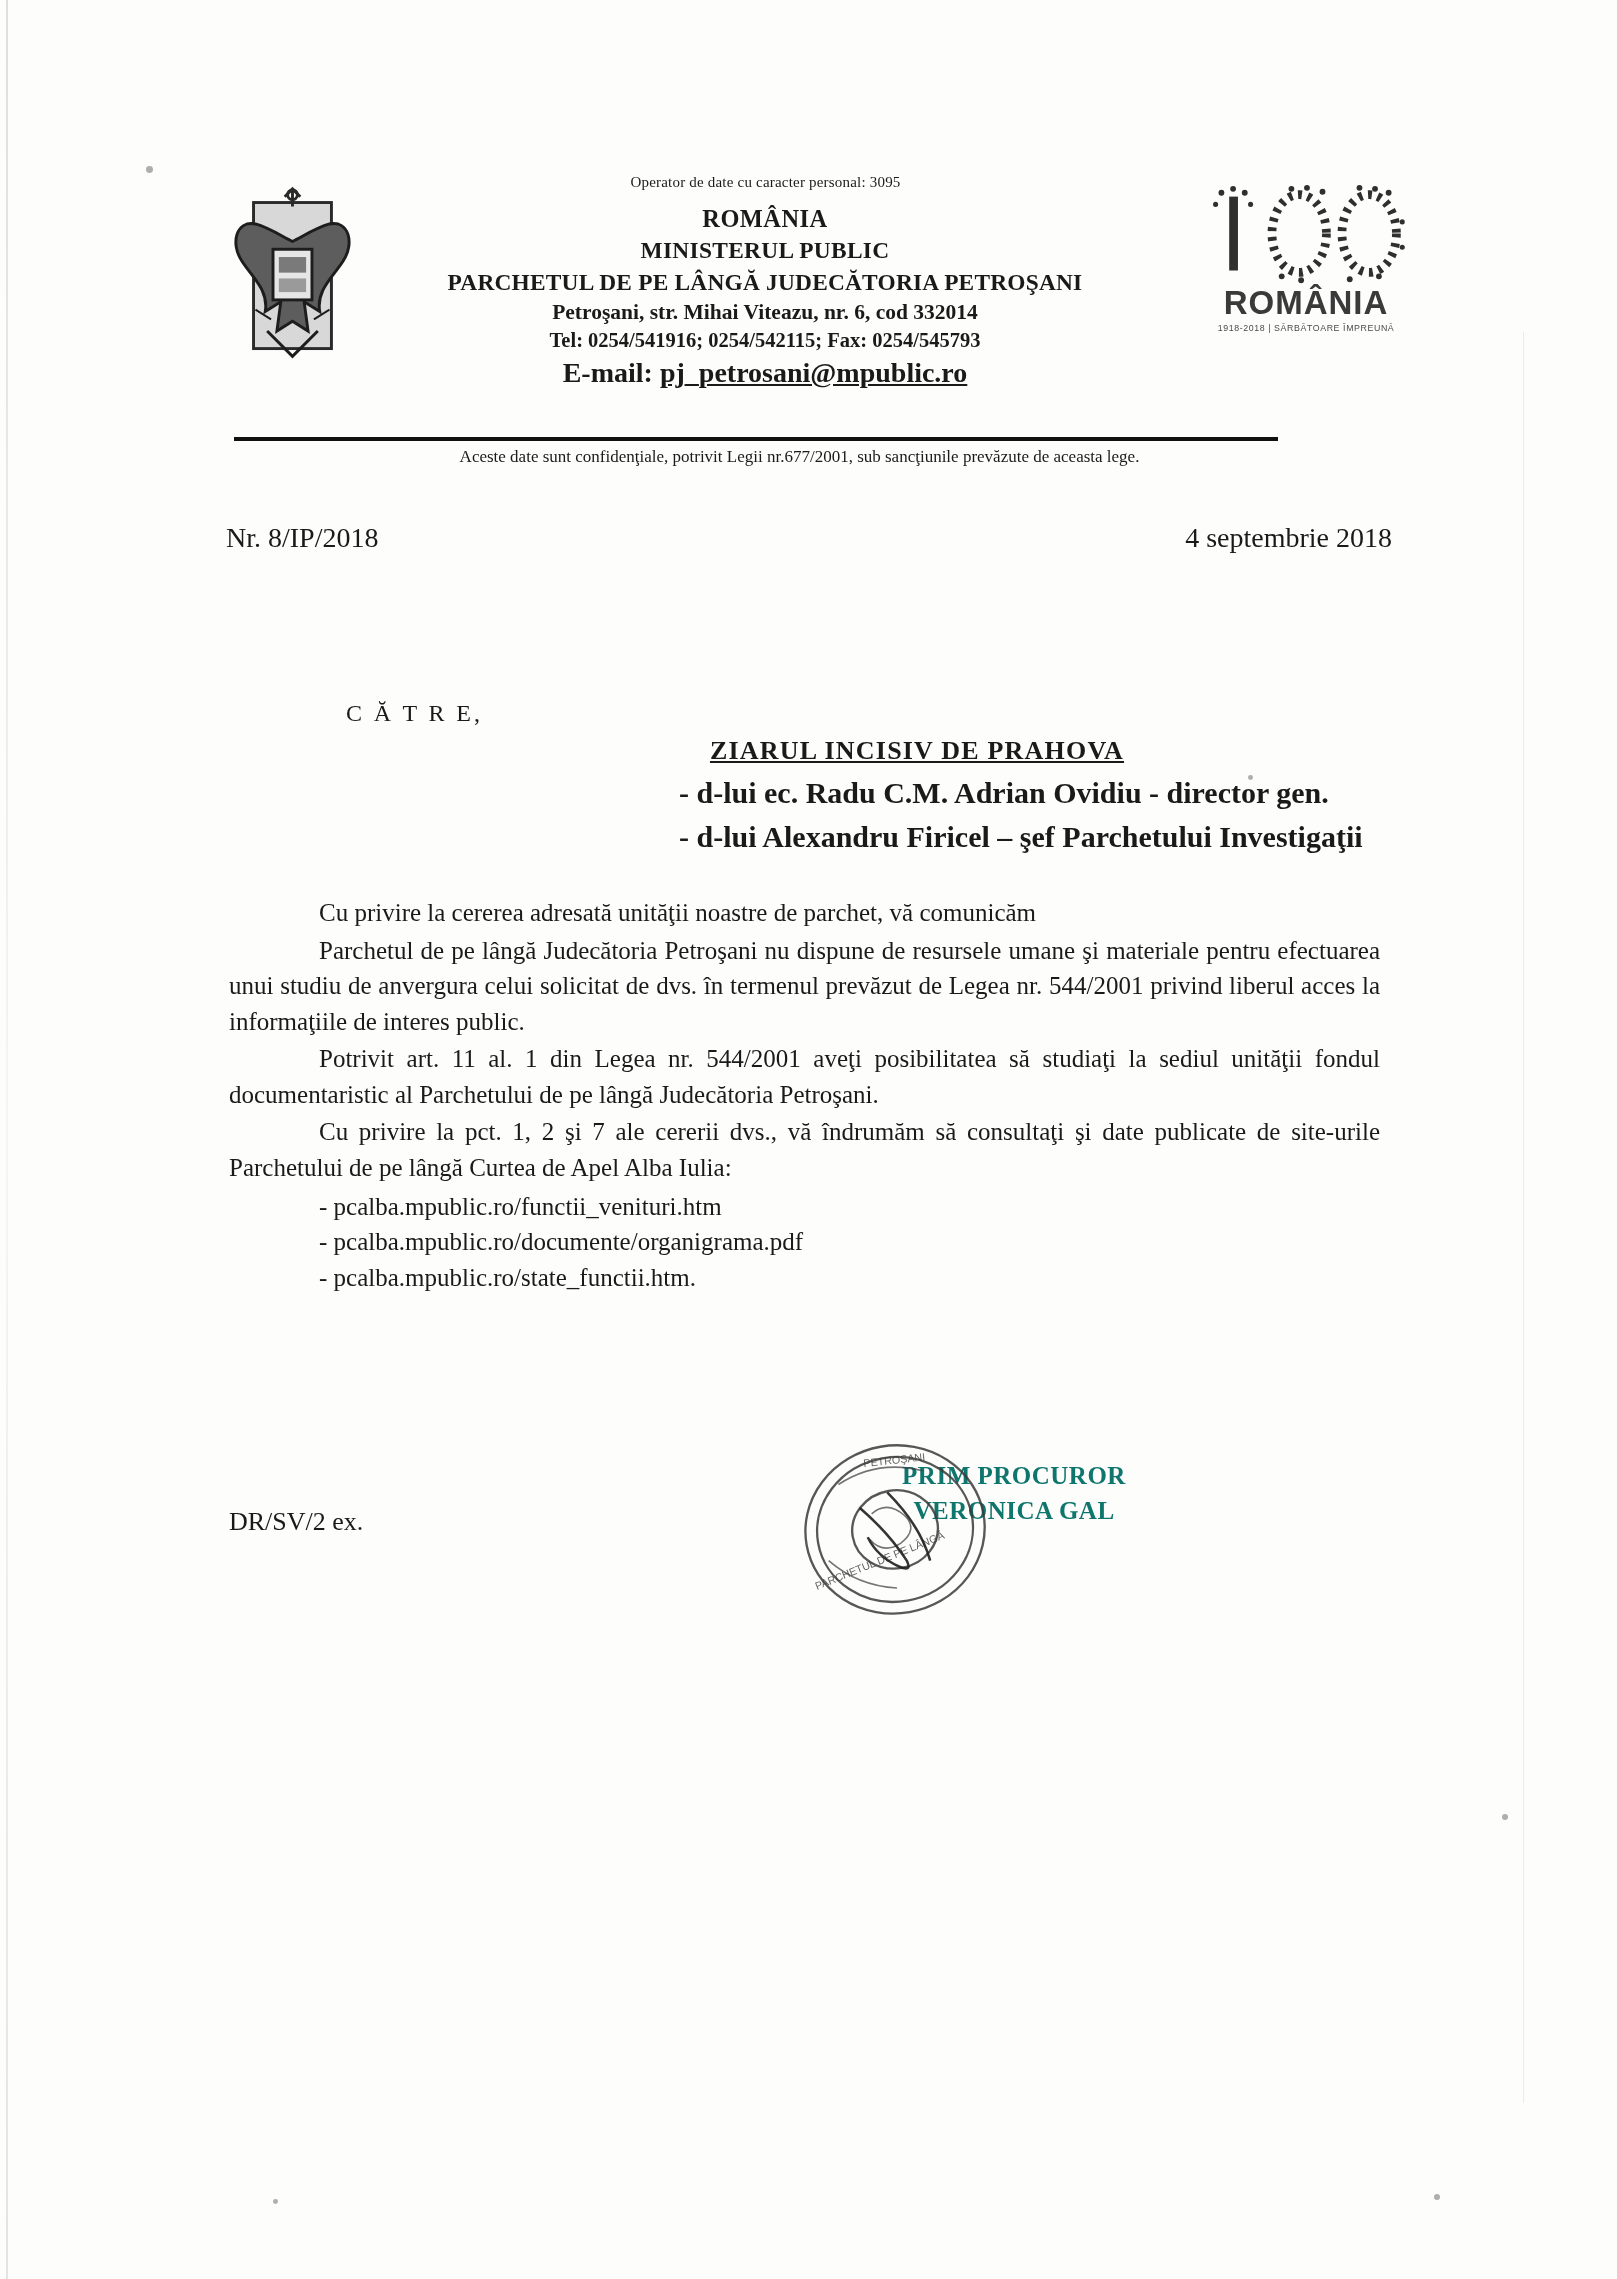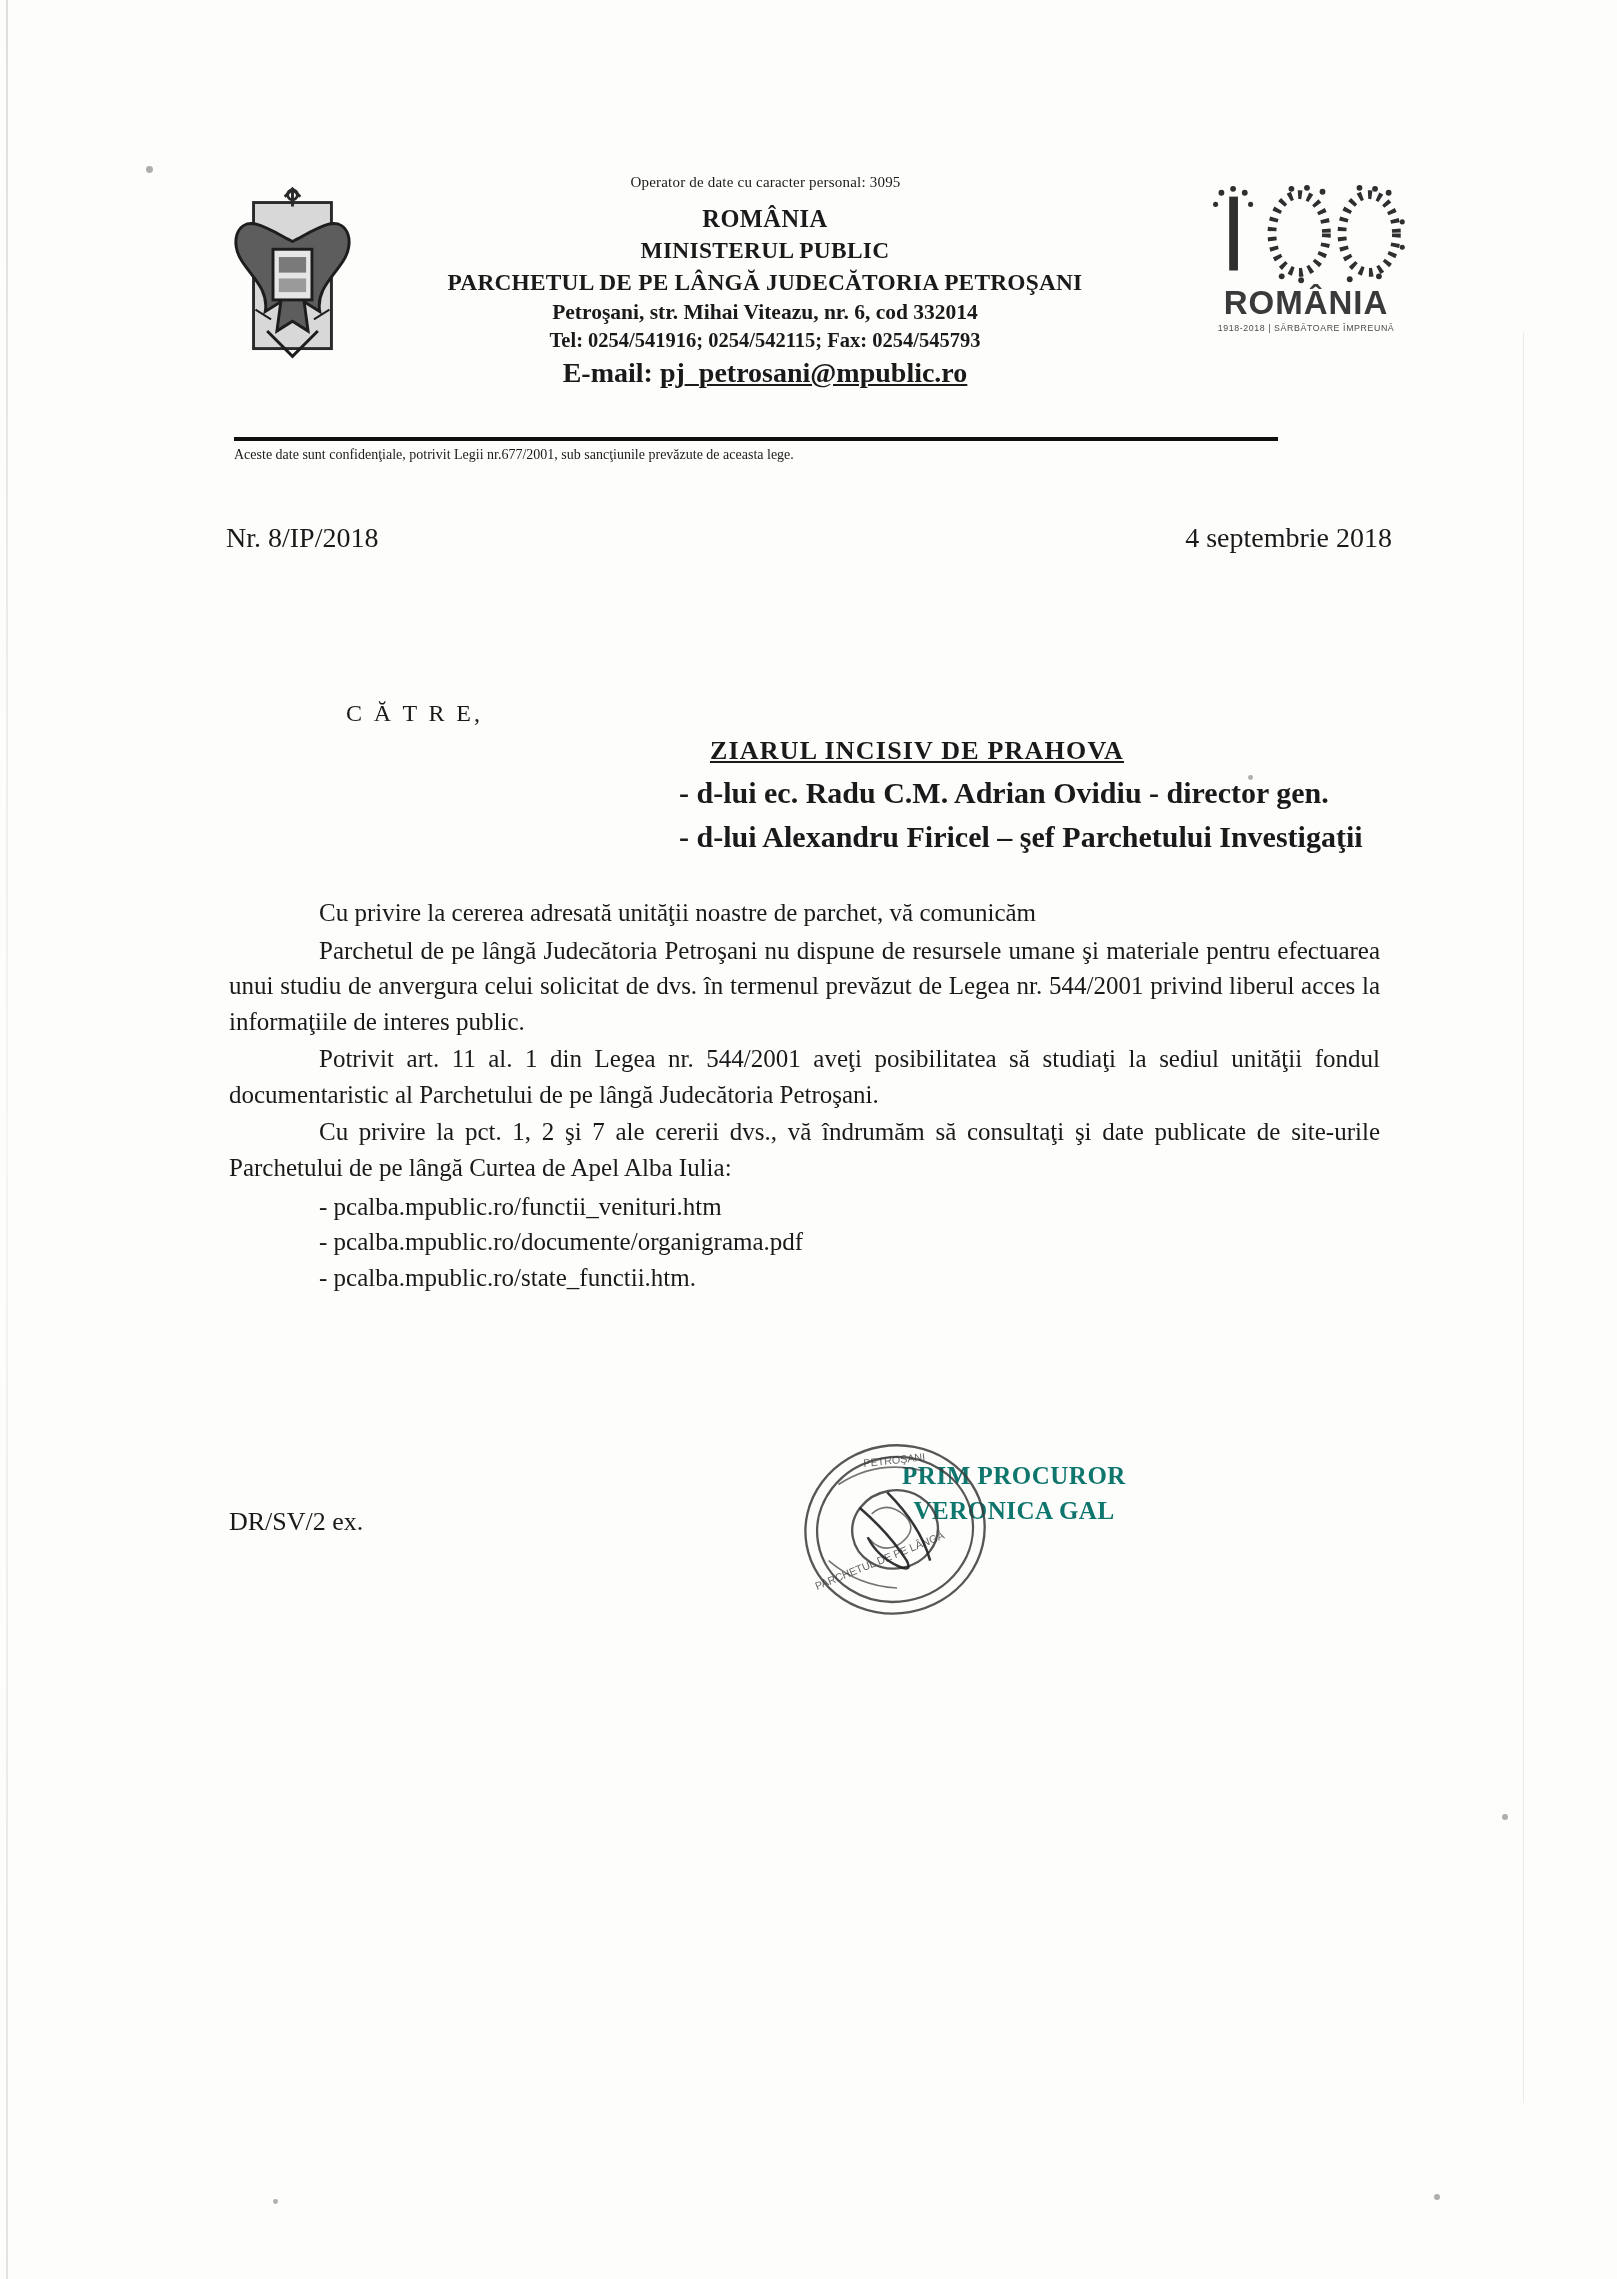--- a/index.html
+++ b/index.html
@@ -79,22 +79,22 @@
     top: 437px;
     width: 1044px;
     height: 3.9px;
     background: #111;
   }
   .conf-note {
     position: absolute;
     left: 234px;
     top: 447px;
     width: 1131px;
-    font-size: 14px;
-    text-align: left;
+    font-size: 17px;
+    text-align: center;
   }
 
   
   .crest {
     position: absolute;
     left: 226px;
     top: 185px;
     width: 132px;
     height: 185px;
   }

